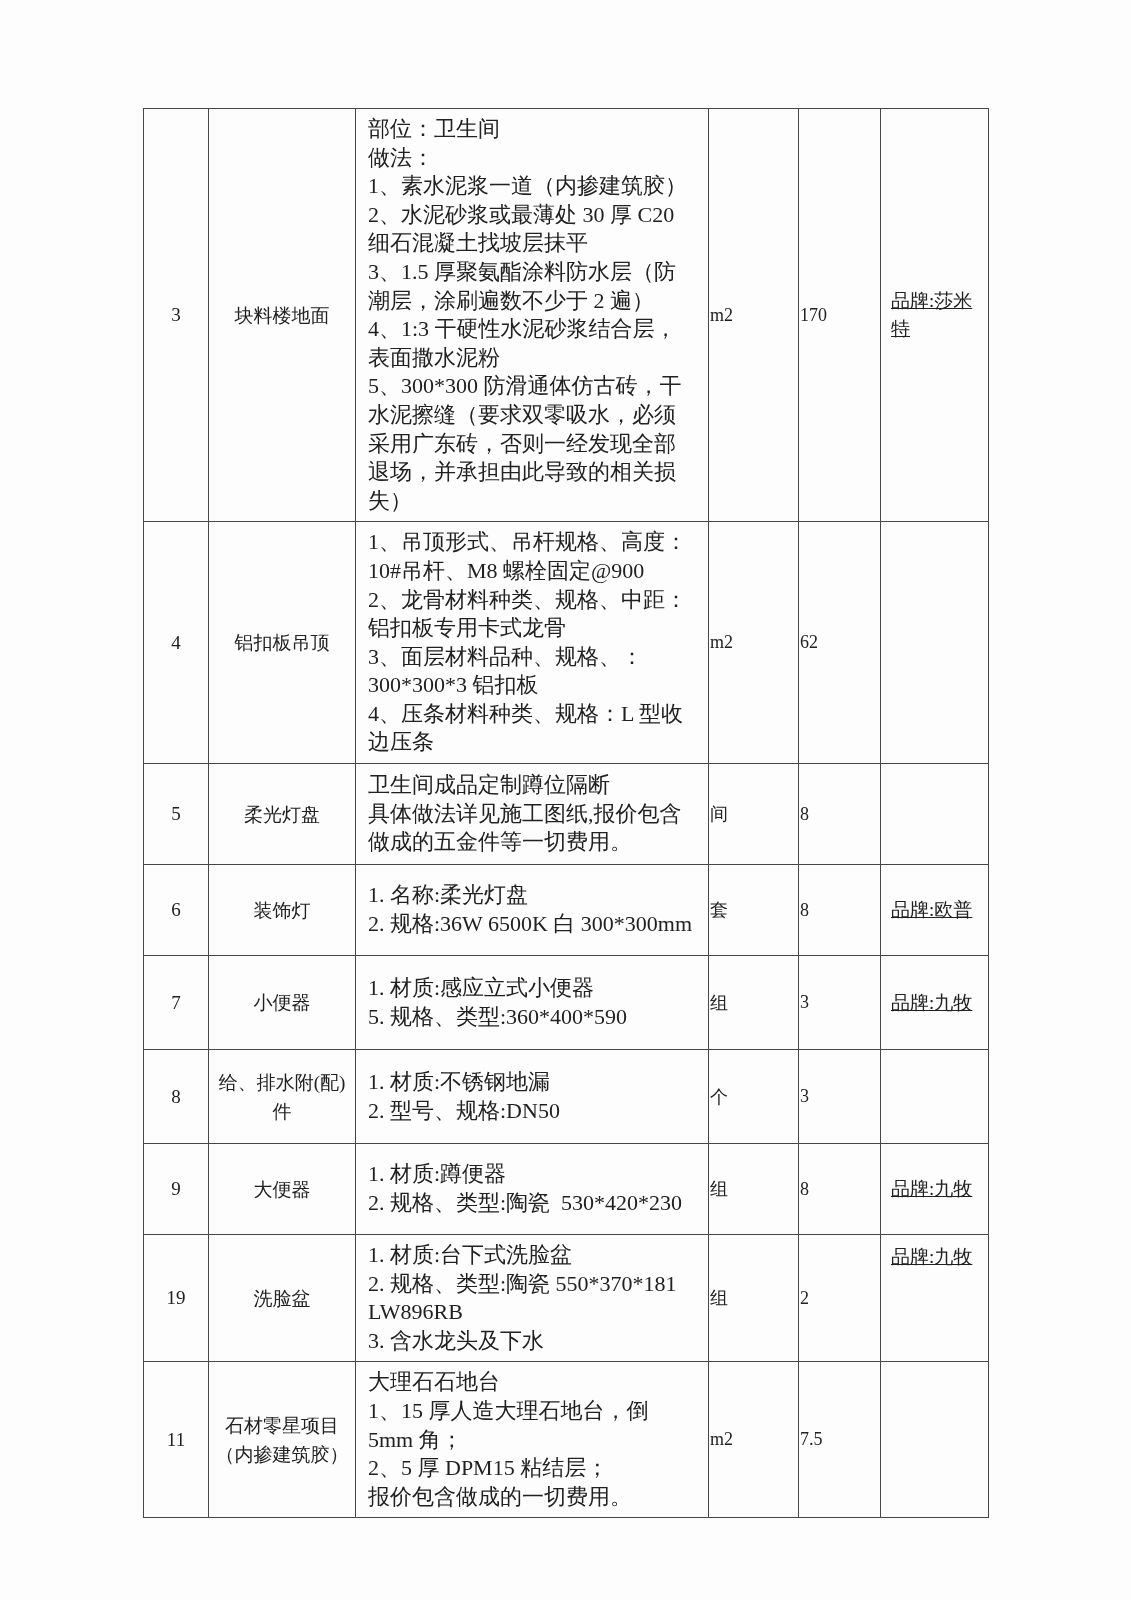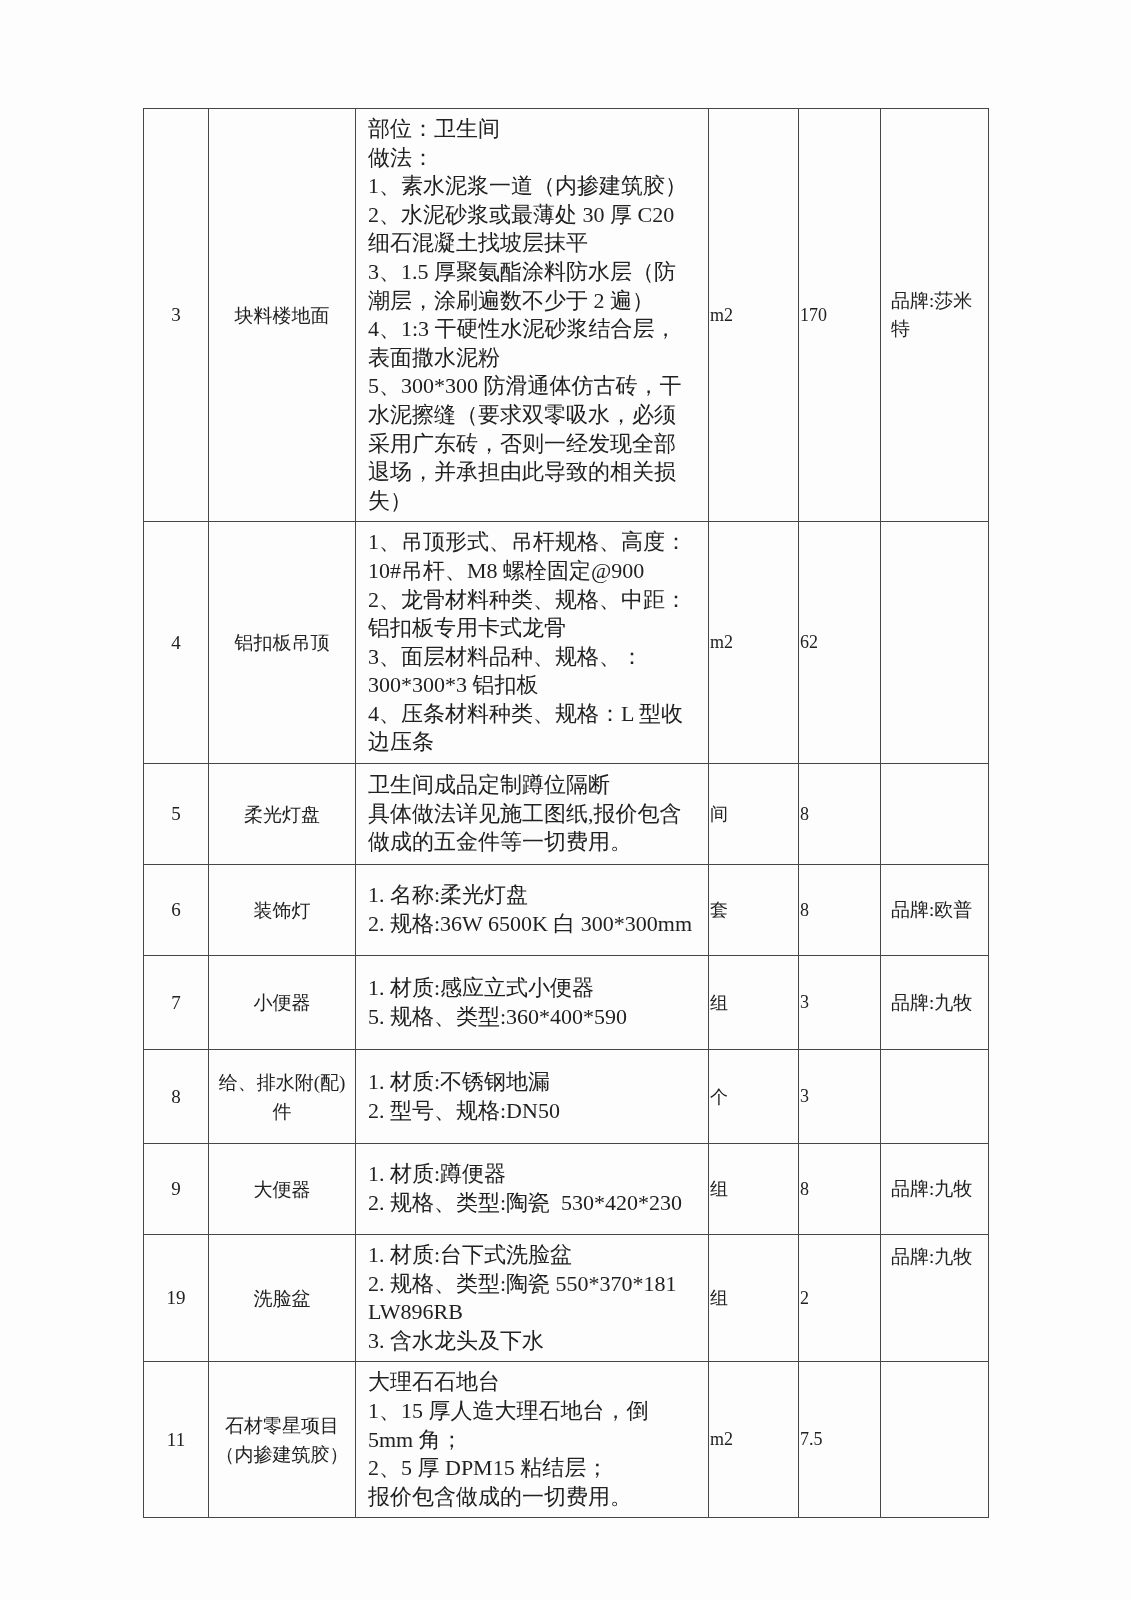--- a/index.html
+++ b/index.html
@@ -50,20 +50,21 @@
   td.c-unit, td.c-qty {
     font-size: 18px;
   }
   td.c-brand {
     text-align: left;
     font-size: 19px;
     line-height: 28px;
     white-space: pre-wrap;
     padding: 4px 10px;
     vertical-align: middle;
+    text-decoration: underline;
   }
   td.c-brand.top {
     vertical-align: top;
     padding-top: 8px;
   }
   tr.r0 { height: 375px; }
   tr.r1 { height: 209px; }
   tr.r2 { height: 101px; }
   tr.r3 { height: 91px; }
   tr.r4 { height: 94px; }

